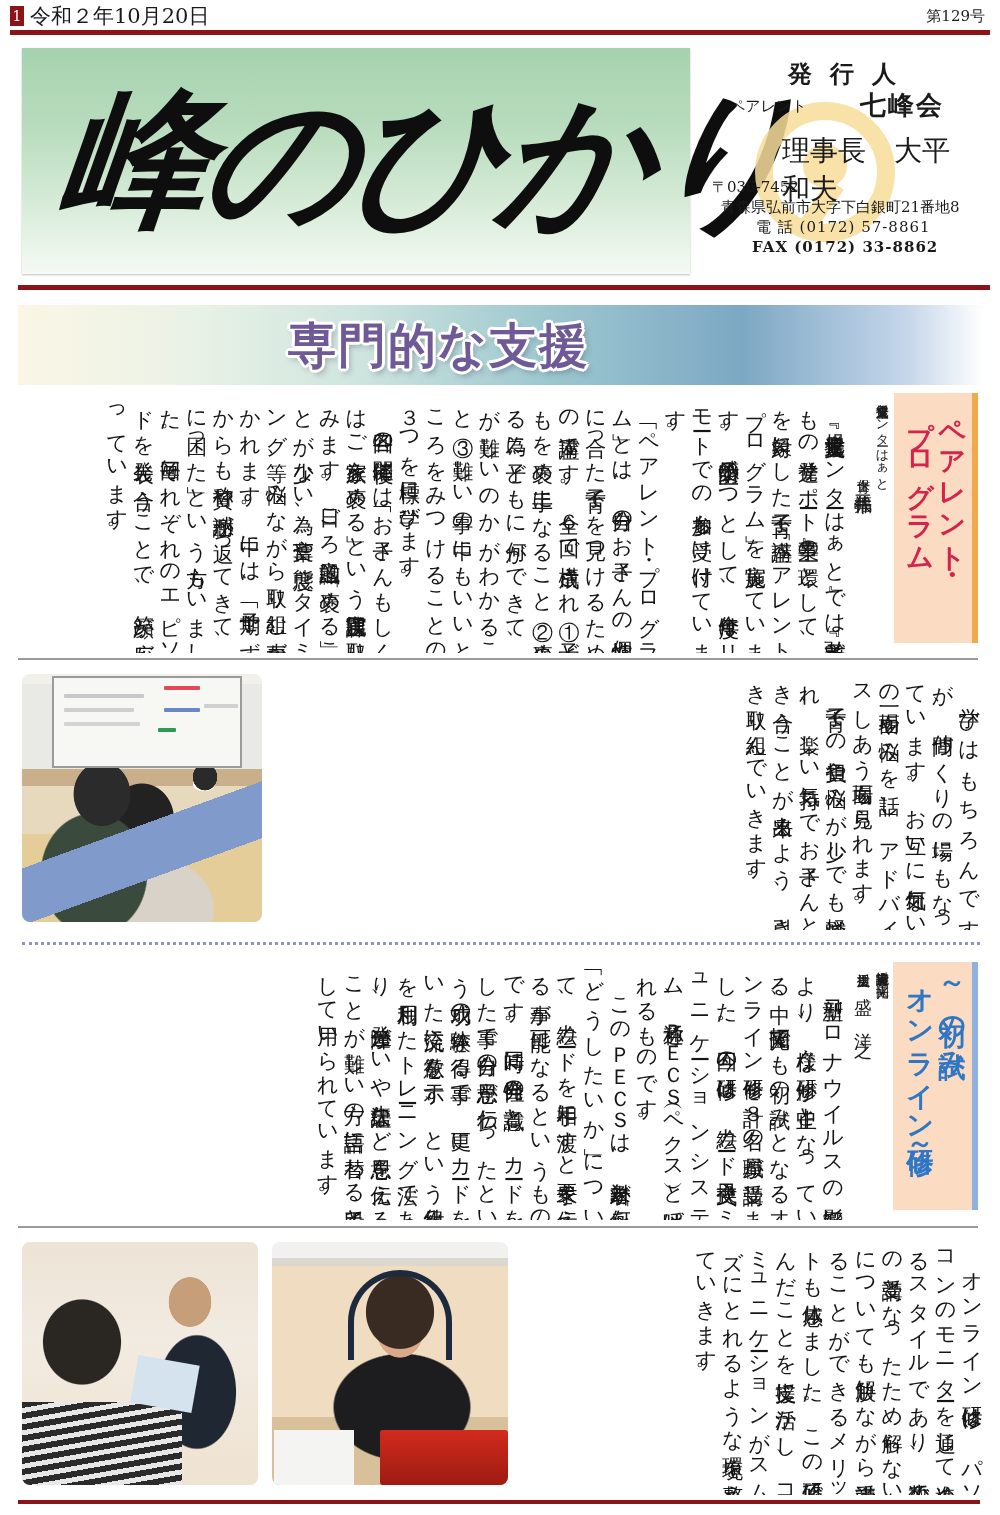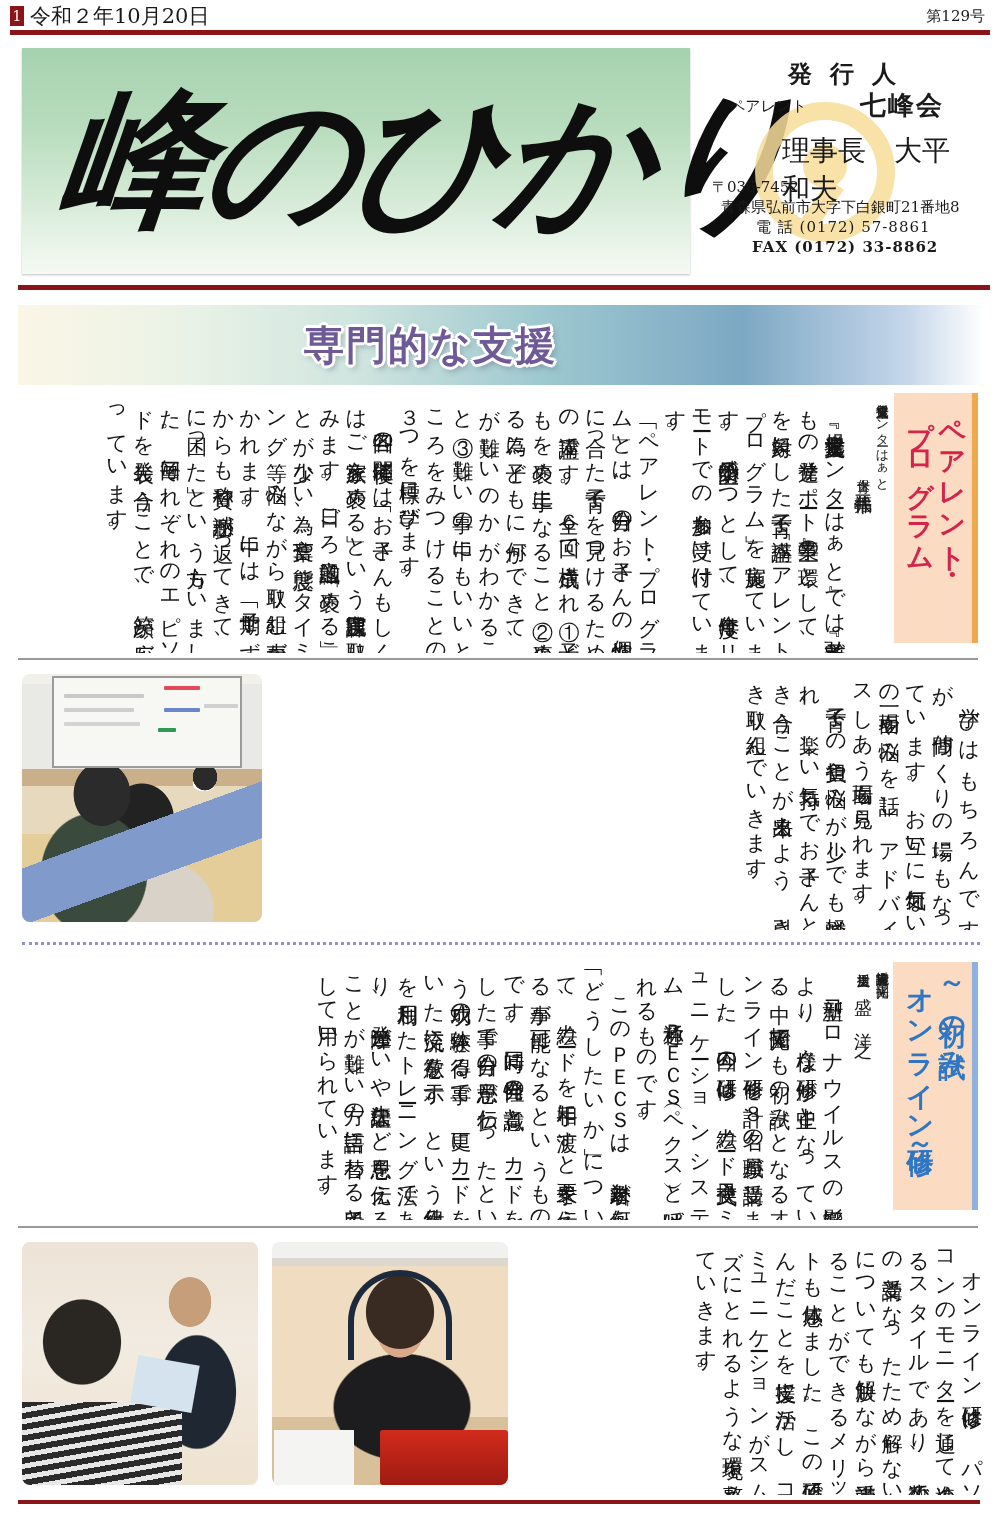--- a/index.html
+++ b/index.html
@@ -31,22 +31,22 @@
   .addr.zip { top: 126px; }
   .addr.street { top: 146px; left: 21px; }
   .addr.tel { top: 166px; left: 56px; letter-spacing: 1px; }
   .addr.fax { top: 186px; left: 52px; letter-spacing: 1px; font-weight: bold; }
 
   .rule-red { position: absolute; left: 18px; width: 972px; height: 5px; background: #8b1418; }
 
   
   .banner { position: absolute; left: 18px; top: 305px; width: 966px; height: 80px;
     background: linear-gradient(90deg, #fbf6e6 0%, #e9f2e6 18%, #cfe5df 35%, #9cc7cf 55%, #7da8c4 75%, #c5d6ea 92%, #ffffff 100%); }
-  .banner-title { position: absolute; left: 270px; top: 4px; font-family: "DejaVu Sans", sans-serif; font-size: 40px; line-height: 72px; font-weight: bold; color: #6f5a98; letter-spacing: 2px;
-    text-shadow: 3px 0 0 #fff, -3px 0 0 #fff, 0 3px 0 #fff, 0 -3px 0 #fff, 2px 2px 0 #fff, -2px -2px 0 #fff, 2px -2px 0 #fff, -2px 2px 0 #fff, 3px 4px 6px rgba(60,60,90,0.45); margin-left: 16px; }
+  .banner-title { position: absolute; left: 270px; top: 4px; font-family: "DejaVu Sans", sans-serif; font-size: 48px; line-height: 72px; font-weight: bold; color: #6f5a98; letter-spacing: 2px;
+    text-shadow: 3px 0 0 #fff, -3px 0 0 #fff, 0 3px 0 #fff, 0 -3px 0 #fff, 2px 2px 0 #fff, -2px -2px 0 #fff, 2px -2px 0 #fff, -2px 2px 0 #fff, 3px 4px 6px rgba(60,60,90,0.45); }
 
   
   .vtext { position: absolute; writing-mode: vertical-rl; font-family: "DejaVu Serif", "Liberation Serif", serif; font-size: 21px; line-height: 26.6px; letter-spacing: 0.6px; color: #151515; text-align: justify; overflow: hidden; }
   .vtext p { text-indent: 1em; }
 
   
   .headbox { position: absolute; writing-mode: vertical-rl; font-family: "DejaVu Sans", sans-serif; font-weight: bold; font-size: 27px; line-height: 32px; letter-spacing: 1px; padding: 8px 4px; }
   .head1 { left: 894px; top: 393px; width: 84px; height: 250px; background: #fbdcc2; border-right: 6px solid #f0a94c; color: #d4244c; }
   .head2 { left: 893px; top: 962px; width: 85px; height: 248px; background: #fbdcc2; border-right: 6px solid #8eb1df; color: #2f76c4; }
   .headbox span { display: block; }

